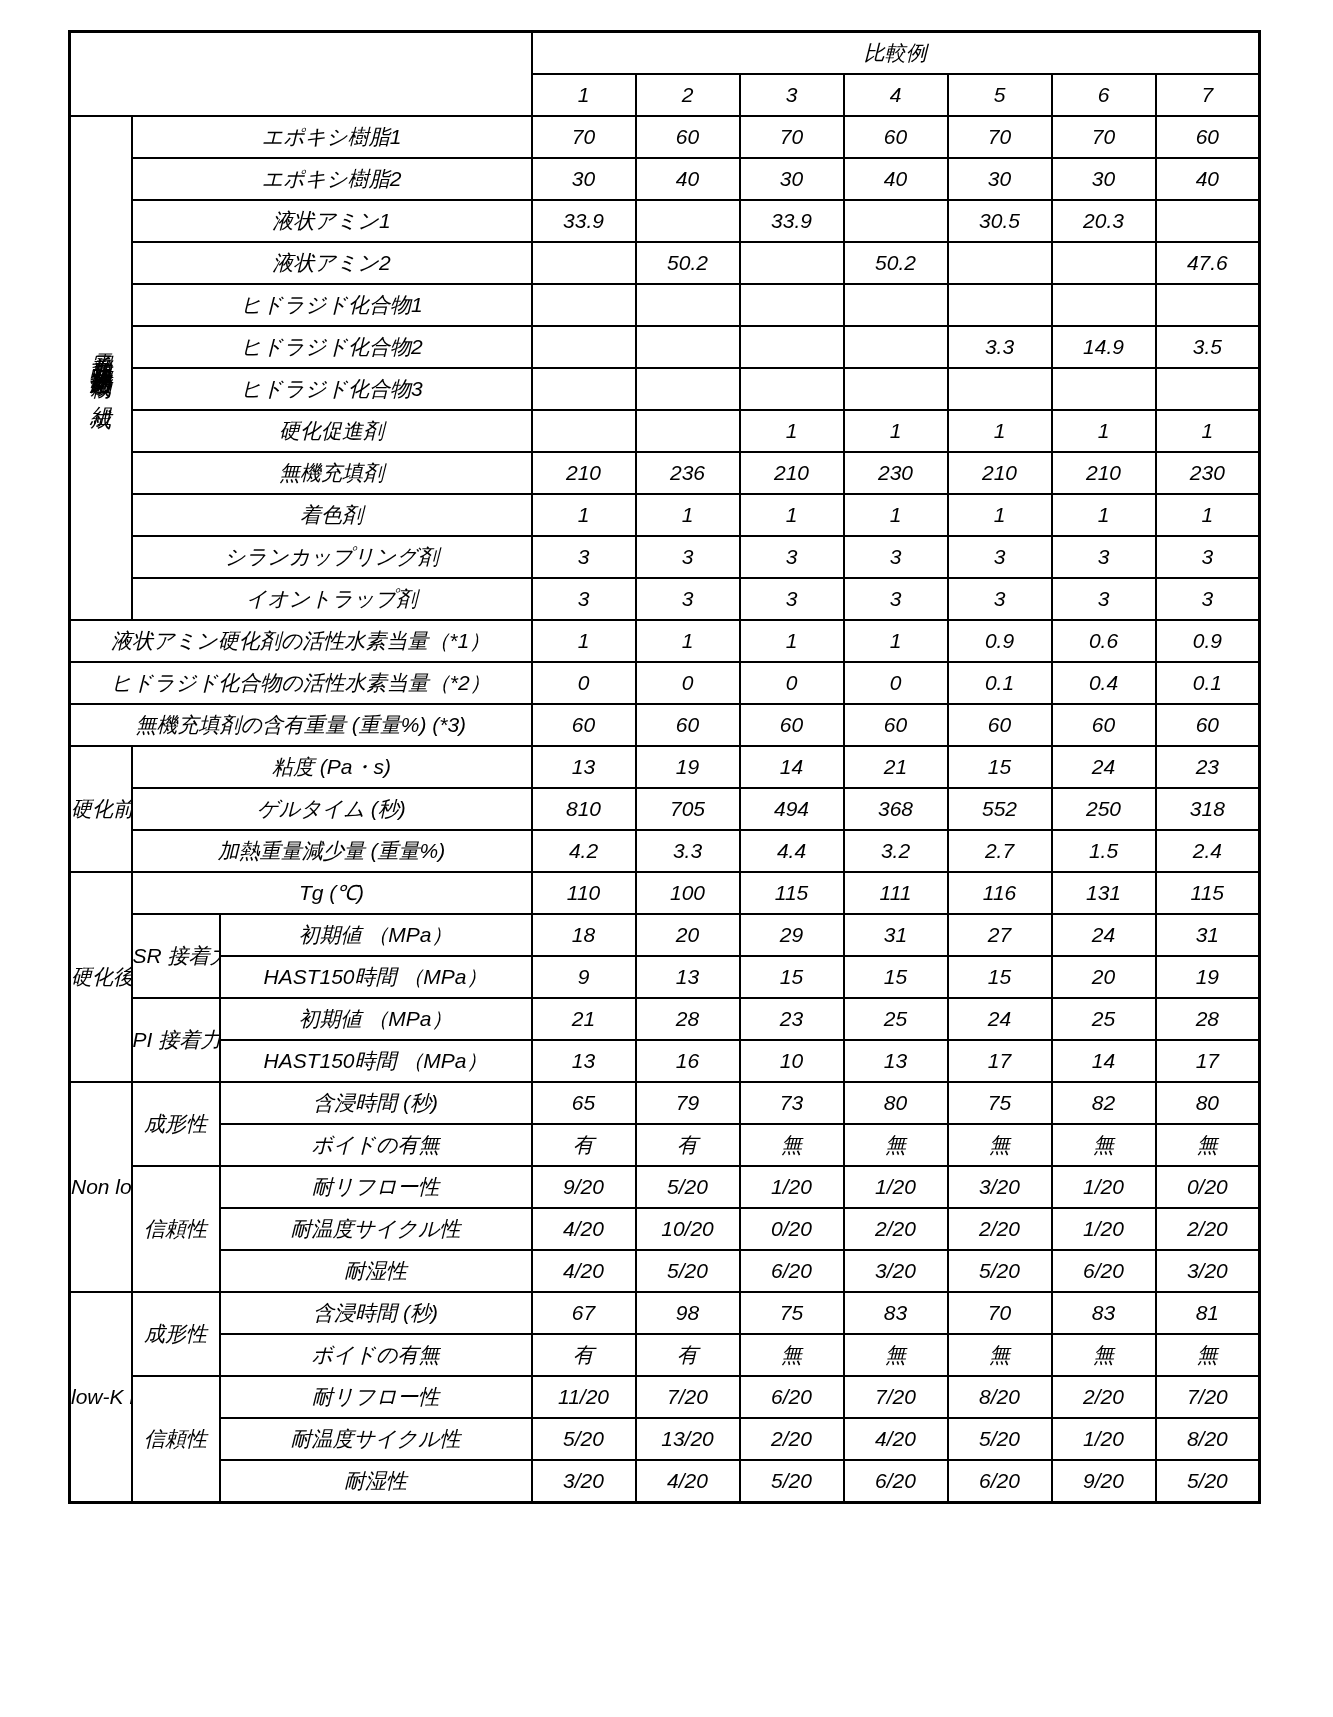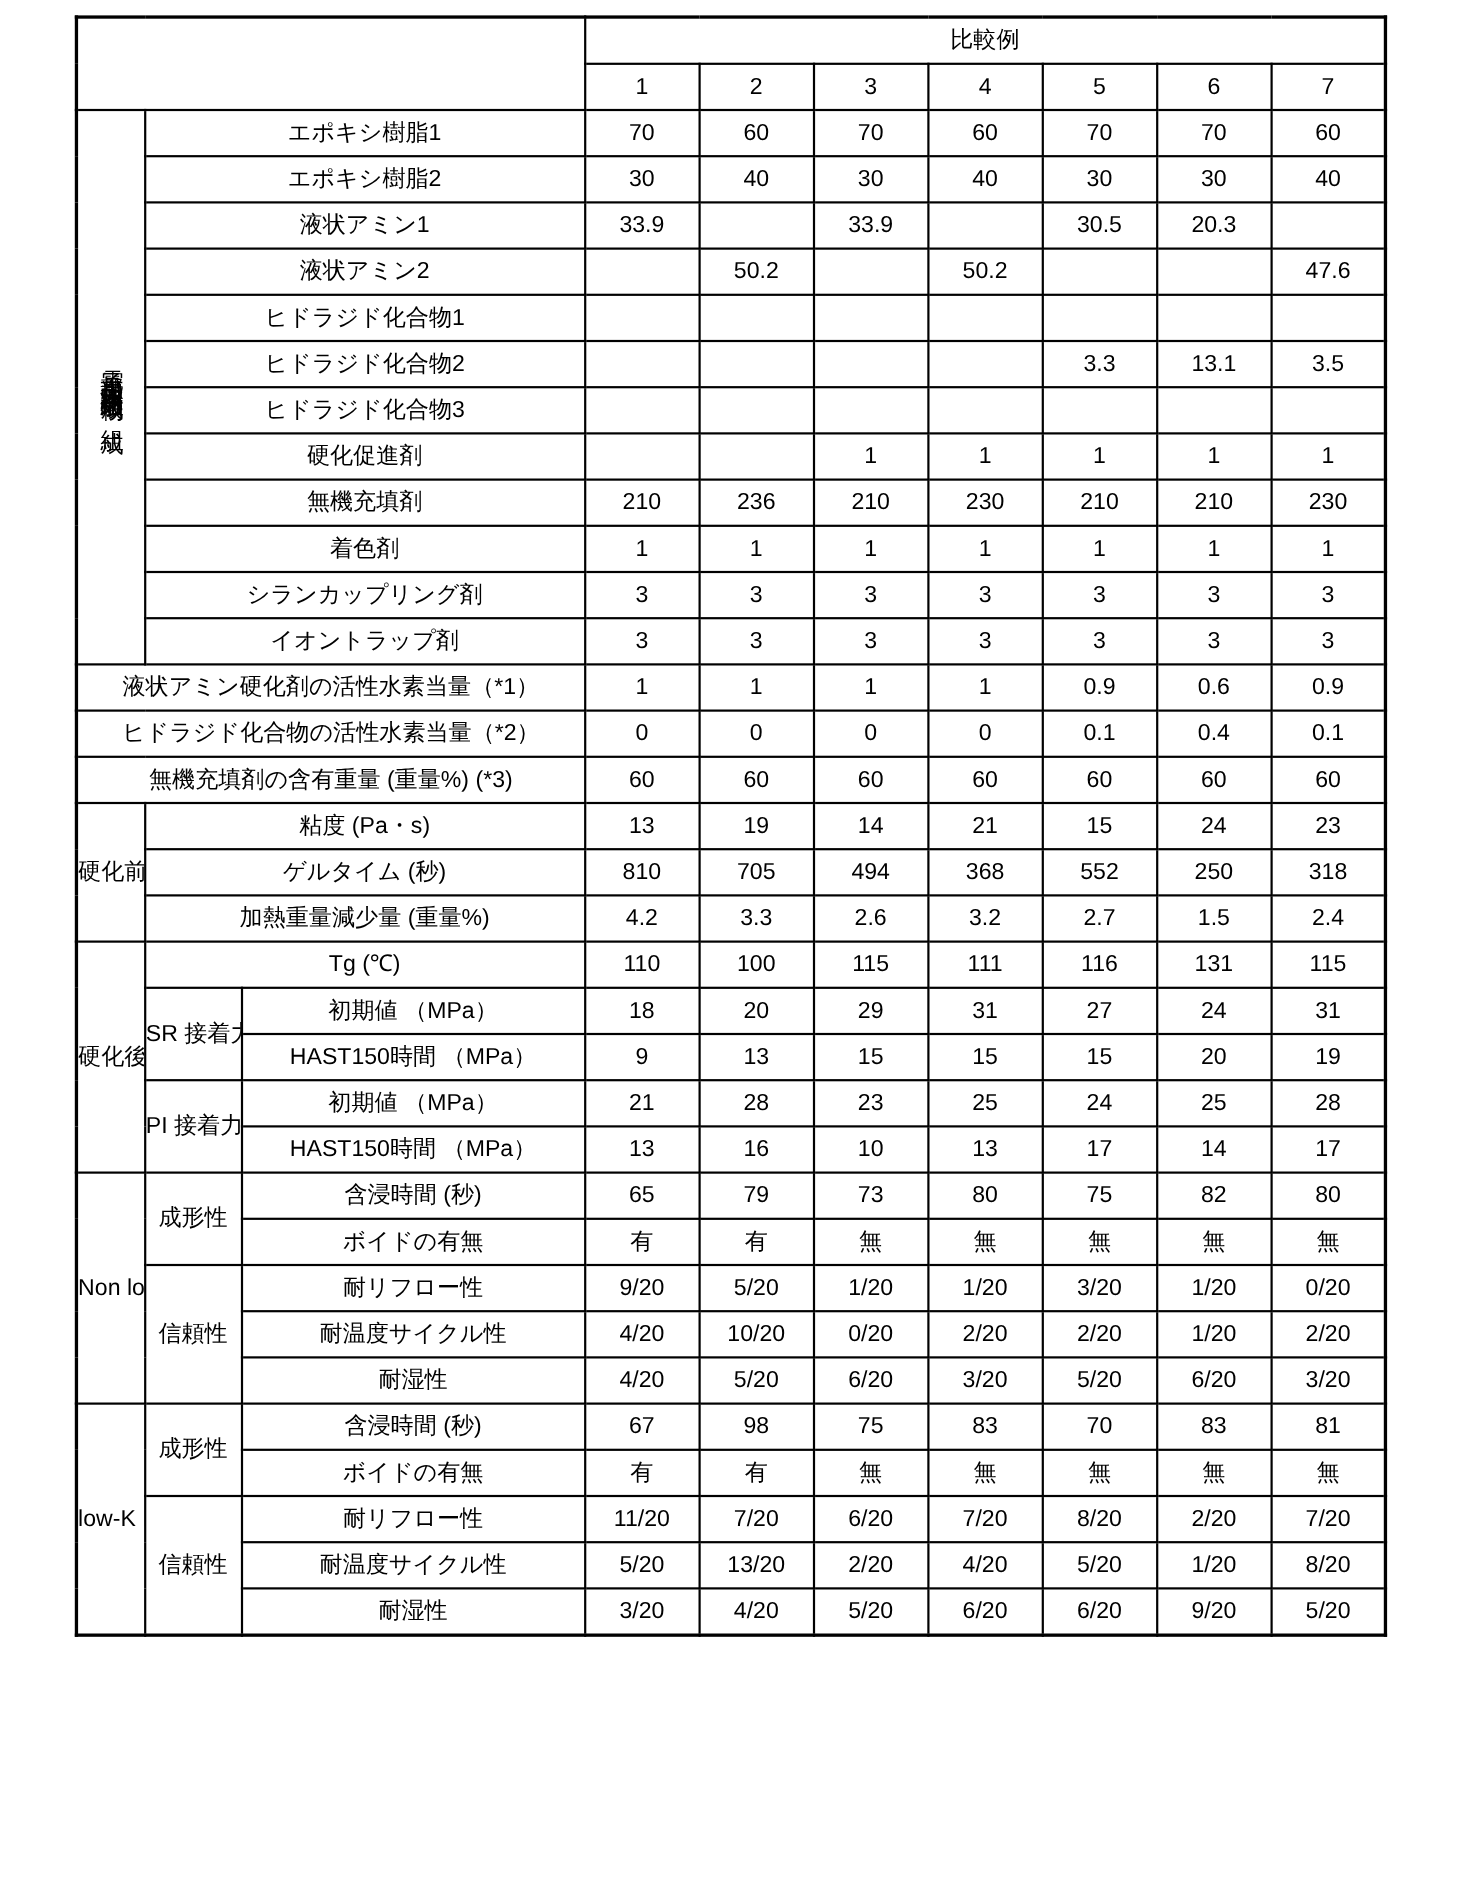--- a/index.html
+++ b/index.html
@@ -11,21 +11,22 @@
     width: 1333px;
     height: 1717px;
     font-family: "Liberation Sans", sans-serif;
     color: #000000;
   }
   #sheet {
     position: relative;
     width: 1333px;
     height: 1686px;
     box-sizing: border-box;
-    padding: 14px 18px 10px 68px;
+    padding: 30px 18px 10px 68px;
+    font-style: italic;
   }
   table.patent-table {
     border-collapse: collapse;
     table-layout: fixed;
     width: 1190px;
     border: 3px solid #000;
   }
   table.patent-table td,
   table.patent-table th {
     border: 2px solid #000;
@@ -166,21 +167,21 @@
         <td class="val"></td>
         <td class="val"></td>
       </tr>
       <tr>
         <td colspan="2" class="item-label">ヒドラジド化合物2</td>
         <td class="val"></td>
         <td class="val"></td>
         <td class="val"></td>
         <td class="val"></td>
         <td class="val">3.3</td>
-        <td class="val">13.1</td>
+        <td class="val">14.9</td>
         <td class="val">3.5</td>
       </tr>
       <tr>
         <td colspan="2" class="item-label">ヒドラジド化合物3</td>
         <td class="val"></td>
         <td class="val"></td>
         <td class="val"></td>
         <td class="val"></td>
         <td class="val"></td>
         <td class="val"></td>
@@ -287,21 +288,21 @@
         <td class="val">494</td>
         <td class="val">368</td>
         <td class="val">552</td>
         <td class="val">250</td>
         <td class="val">318</td>
       </tr>
       <tr>
         <td colspan="2" class="item-label">加熱重量減少量 (重量%)</td>
         <td class="val">4.2</td>
         <td class="val">3.3</td>
-        <td class="val">2.6</td>
+        <td class="val">4.4</td>
         <td class="val">3.2</td>
         <td class="val">2.7</td>
         <td class="val">1.5</td>
         <td class="val">2.4</td>
       </tr>
 
       <tr>
         <td rowspan="5" class="multiline">硬化後
 の特性</td>
         <td colspan="2" class="item-label">Tg (℃)</td>

